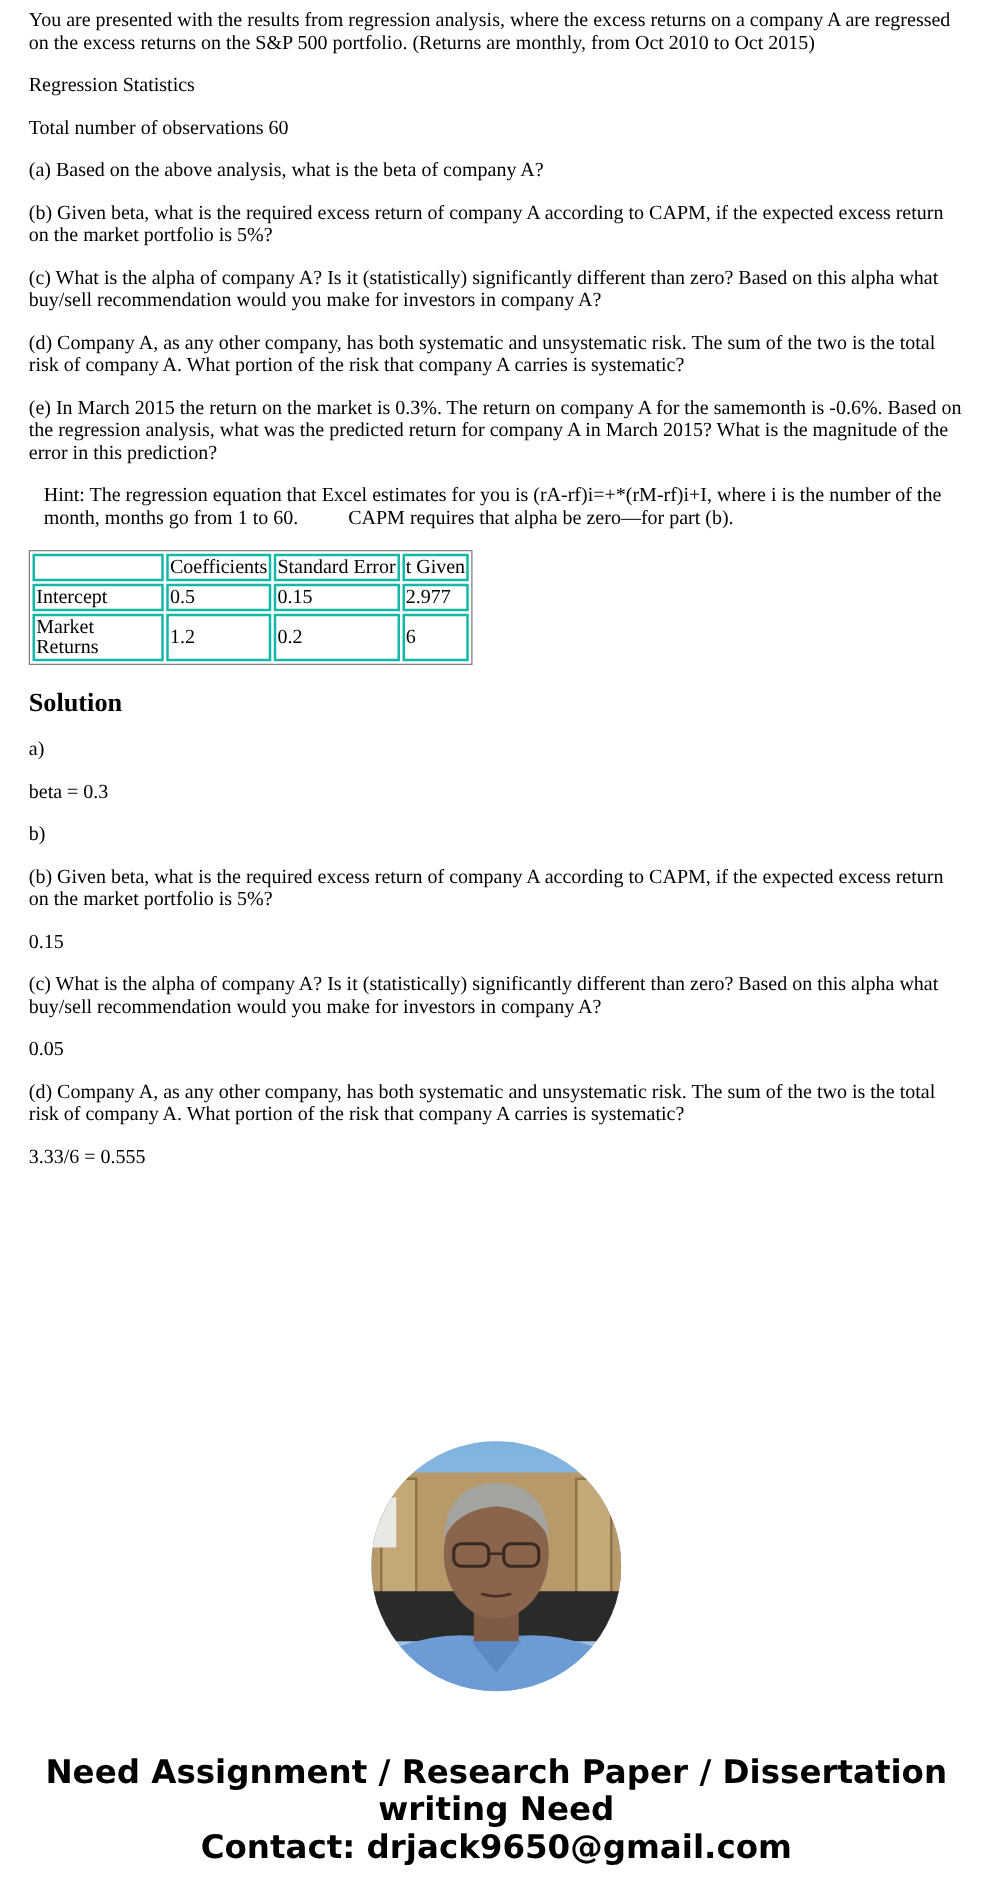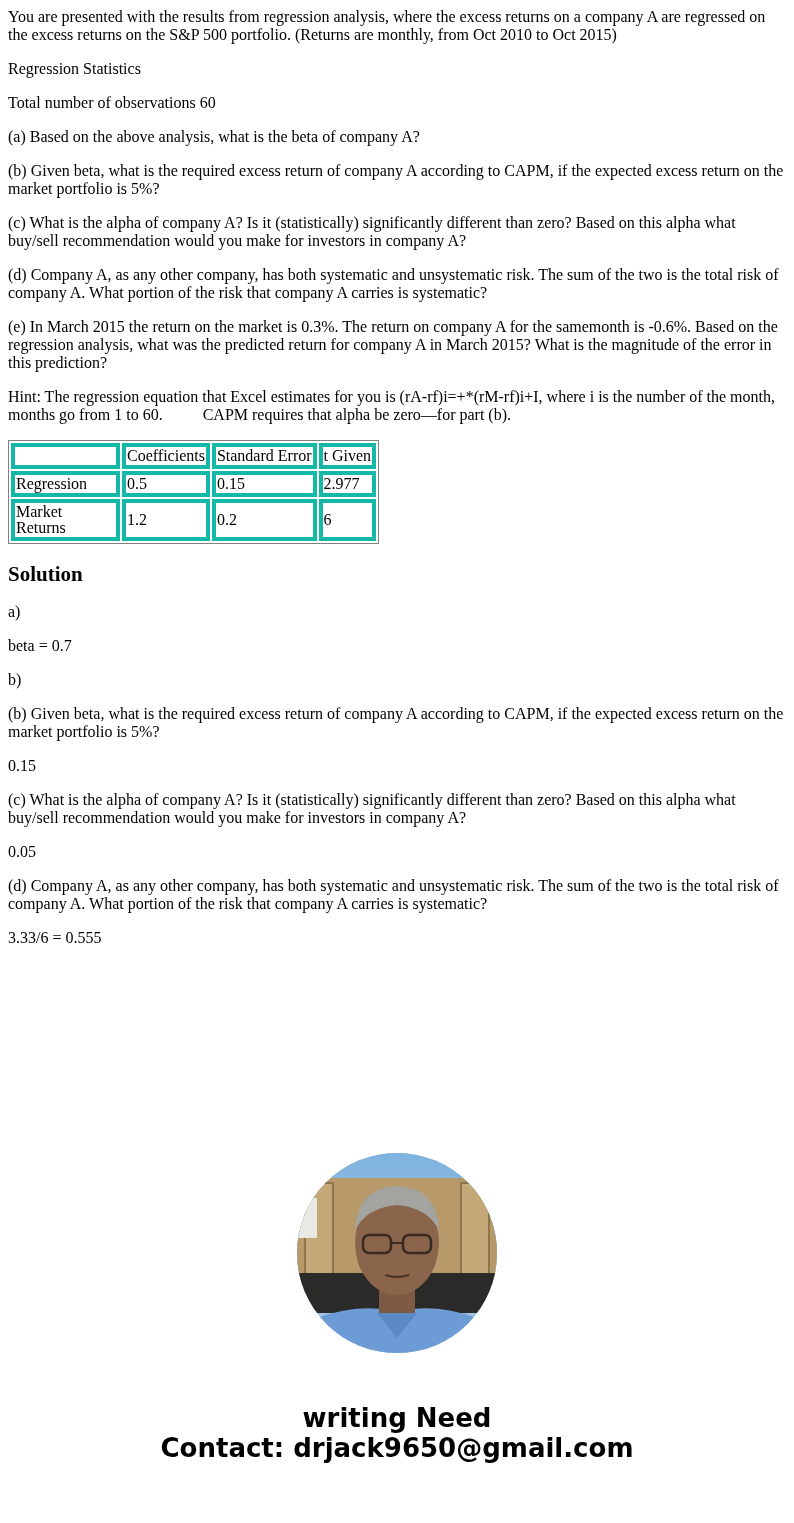--- a/index.html
+++ b/index.html
@@ -5,32 +5,32 @@
     html, body { margin: 0; padding: 0; background: #ffffff; }
     body {
       width: 794px;
       height: 1523px;
       position: relative;
       font-family: "Liberation Serif", serif;
       font-size: 16px;
       color: #000;
       overflow: hidden;
     }
-    .content { padding: 0 8px; }
+    .content { padding: 0 23px; }
     p { margin: 16px 0; line-height: 18px; }
     p.first { margin-top: 8px; }
     table.reg {
       border: 1px solid #808080;
       border-spacing: 2px;
       border-collapse: separate;
       margin: 16px 0 0 0;
       font-size: 16px;
     }
     table.reg td {
-      border: 4px solid #14b8a6;
+      border: 2px solid #14b8a6;
       padding: 1px;
       height: 16px;
       line-height: 16px;
       vertical-align: middle;
     }
     table.reg td.c0 { width: 99px; }
     h3.sol {
       font-size: 21px;
       font-weight: bold;
       margin: 19px 0 18px 0;
@@ -65,48 +65,48 @@
 
 <div class="content">
   <p class="first">You are presented with the results from regression analysis, where the excess returns on a company A are regressed on the excess returns on the S&amp;P 500 portfolio.  (Returns are monthly, from Oct 2010 to Oct 2015)</p>
   <p>Regression Statistics</p>
   <p>Total number of observations 60</p>
   <p>(a) Based on the above analysis, what is the beta of company A?</p>
   <p>(b) Given beta, what is the required excess return of company A according to CAPM, if the expected excess return on the market portfolio is 5%?</p>
   <p>(c) What is the alpha of company A? Is it (statistically) significantly different than zero? Based on this alpha what buy/sell recommendation would you make for investors in company A?</p>
   <p>(d) Company A, as any other company, has both systematic and unsystematic risk. The sum of the two is the total risk of company A. What portion of the risk that company A carries is systematic?</p>
   <p>(e) In March 2015 the return on the market is 0.3%. The return on company A for the samemonth is -0.6%. Based on the regression analysis, what was the predicted return for company A in March 2015? What is the magnitude of the error in this prediction?</p>
-  <p style="white-space: pre-wrap;">Hint: The regression equation that Excel estimates for you is (rA-rf)i=+*(rM-rf)i+I, where i is the number of the month, months go from 1 to 60.          CAPM requires that alpha be zero—for part (b).</p>
+  <p style="white-space: pre-wrap; margin-left: 12px;">Hint: The regression equation that Excel estimates for you is (rA-rf)i=+*(rM-rf)i+I, where i is the number of the month, months go from 1 to 60.          CAPM requires that alpha be zero—for part (b).</p>
 
   <table class="reg">
     <tbody>
         <tr>
       <td class="c0"></td>
       <td>Coefficients</td>
       <td>Standard Error</td>
       <td>t Given</td>
     </tr>
     <tr>
-      <td>Regression</td>
+      <td>Intercept</td>
       <td>0.5</td>
       <td>0.15</td>
       <td>2.977</td>
     </tr>
     <tr>
       <td>Market Returns</td>
       <td>1.2</td>
       <td>0.2</td>
       <td>6</td>
     </tr>
   </tbody>
     </table>
 
   <h3 class="sol">Solution</h3>
   <p>a)</p>
-  <p>beta = 0.7</p>
+  <p>beta = 0.3</p>
   <p>b)</p>
   <p>(b) Given beta, what is the required excess return of company A according to CAPM, if the expected excess return on the market portfolio is 5%?</p>
   <p>0.15</p>
   <p>(c) What is the alpha of company A? Is it (statistically) significantly different than zero? Based on this alpha what buy/sell recommendation would you make for investors in company A?</p>
   <p>0.05</p>
   <p>(d) Company A, as any other company, has both systematic and unsystematic risk. The sum of the two is the total risk of company A. What portion of the risk that company A carries is systematic?</p>
   <p>3.33/6 = 0.555</p>
 </div>
 
 <div class="avatar">
@@ -137,15 +137,16 @@
 
     <rect x="66" y="82" width="28" height="18" rx="6" fill="none" stroke="#3a2a22" stroke-width="2.5"></rect>
     <rect x="106" y="82" width="28" height="18" rx="6" fill="none" stroke="#3a2a22" stroke-width="2.5"></rect>
     <line x1="94" y1="90" x2="106" y2="90" stroke="#3a2a22" stroke-width="2"></line>
 
     <path d="M88 122 Q100 126 112 122" stroke="#4a3024" stroke-width="2" fill="none"></path>
   </svg>
 </div>
 
 <div class="promo">
+  <span>Need Assignment / Research Paper / Dissertation</span>
   <span>writing Need</span>
   <span>Contact: drjack9650@gmail.com</span>
 </div>
 
 </body></html>

